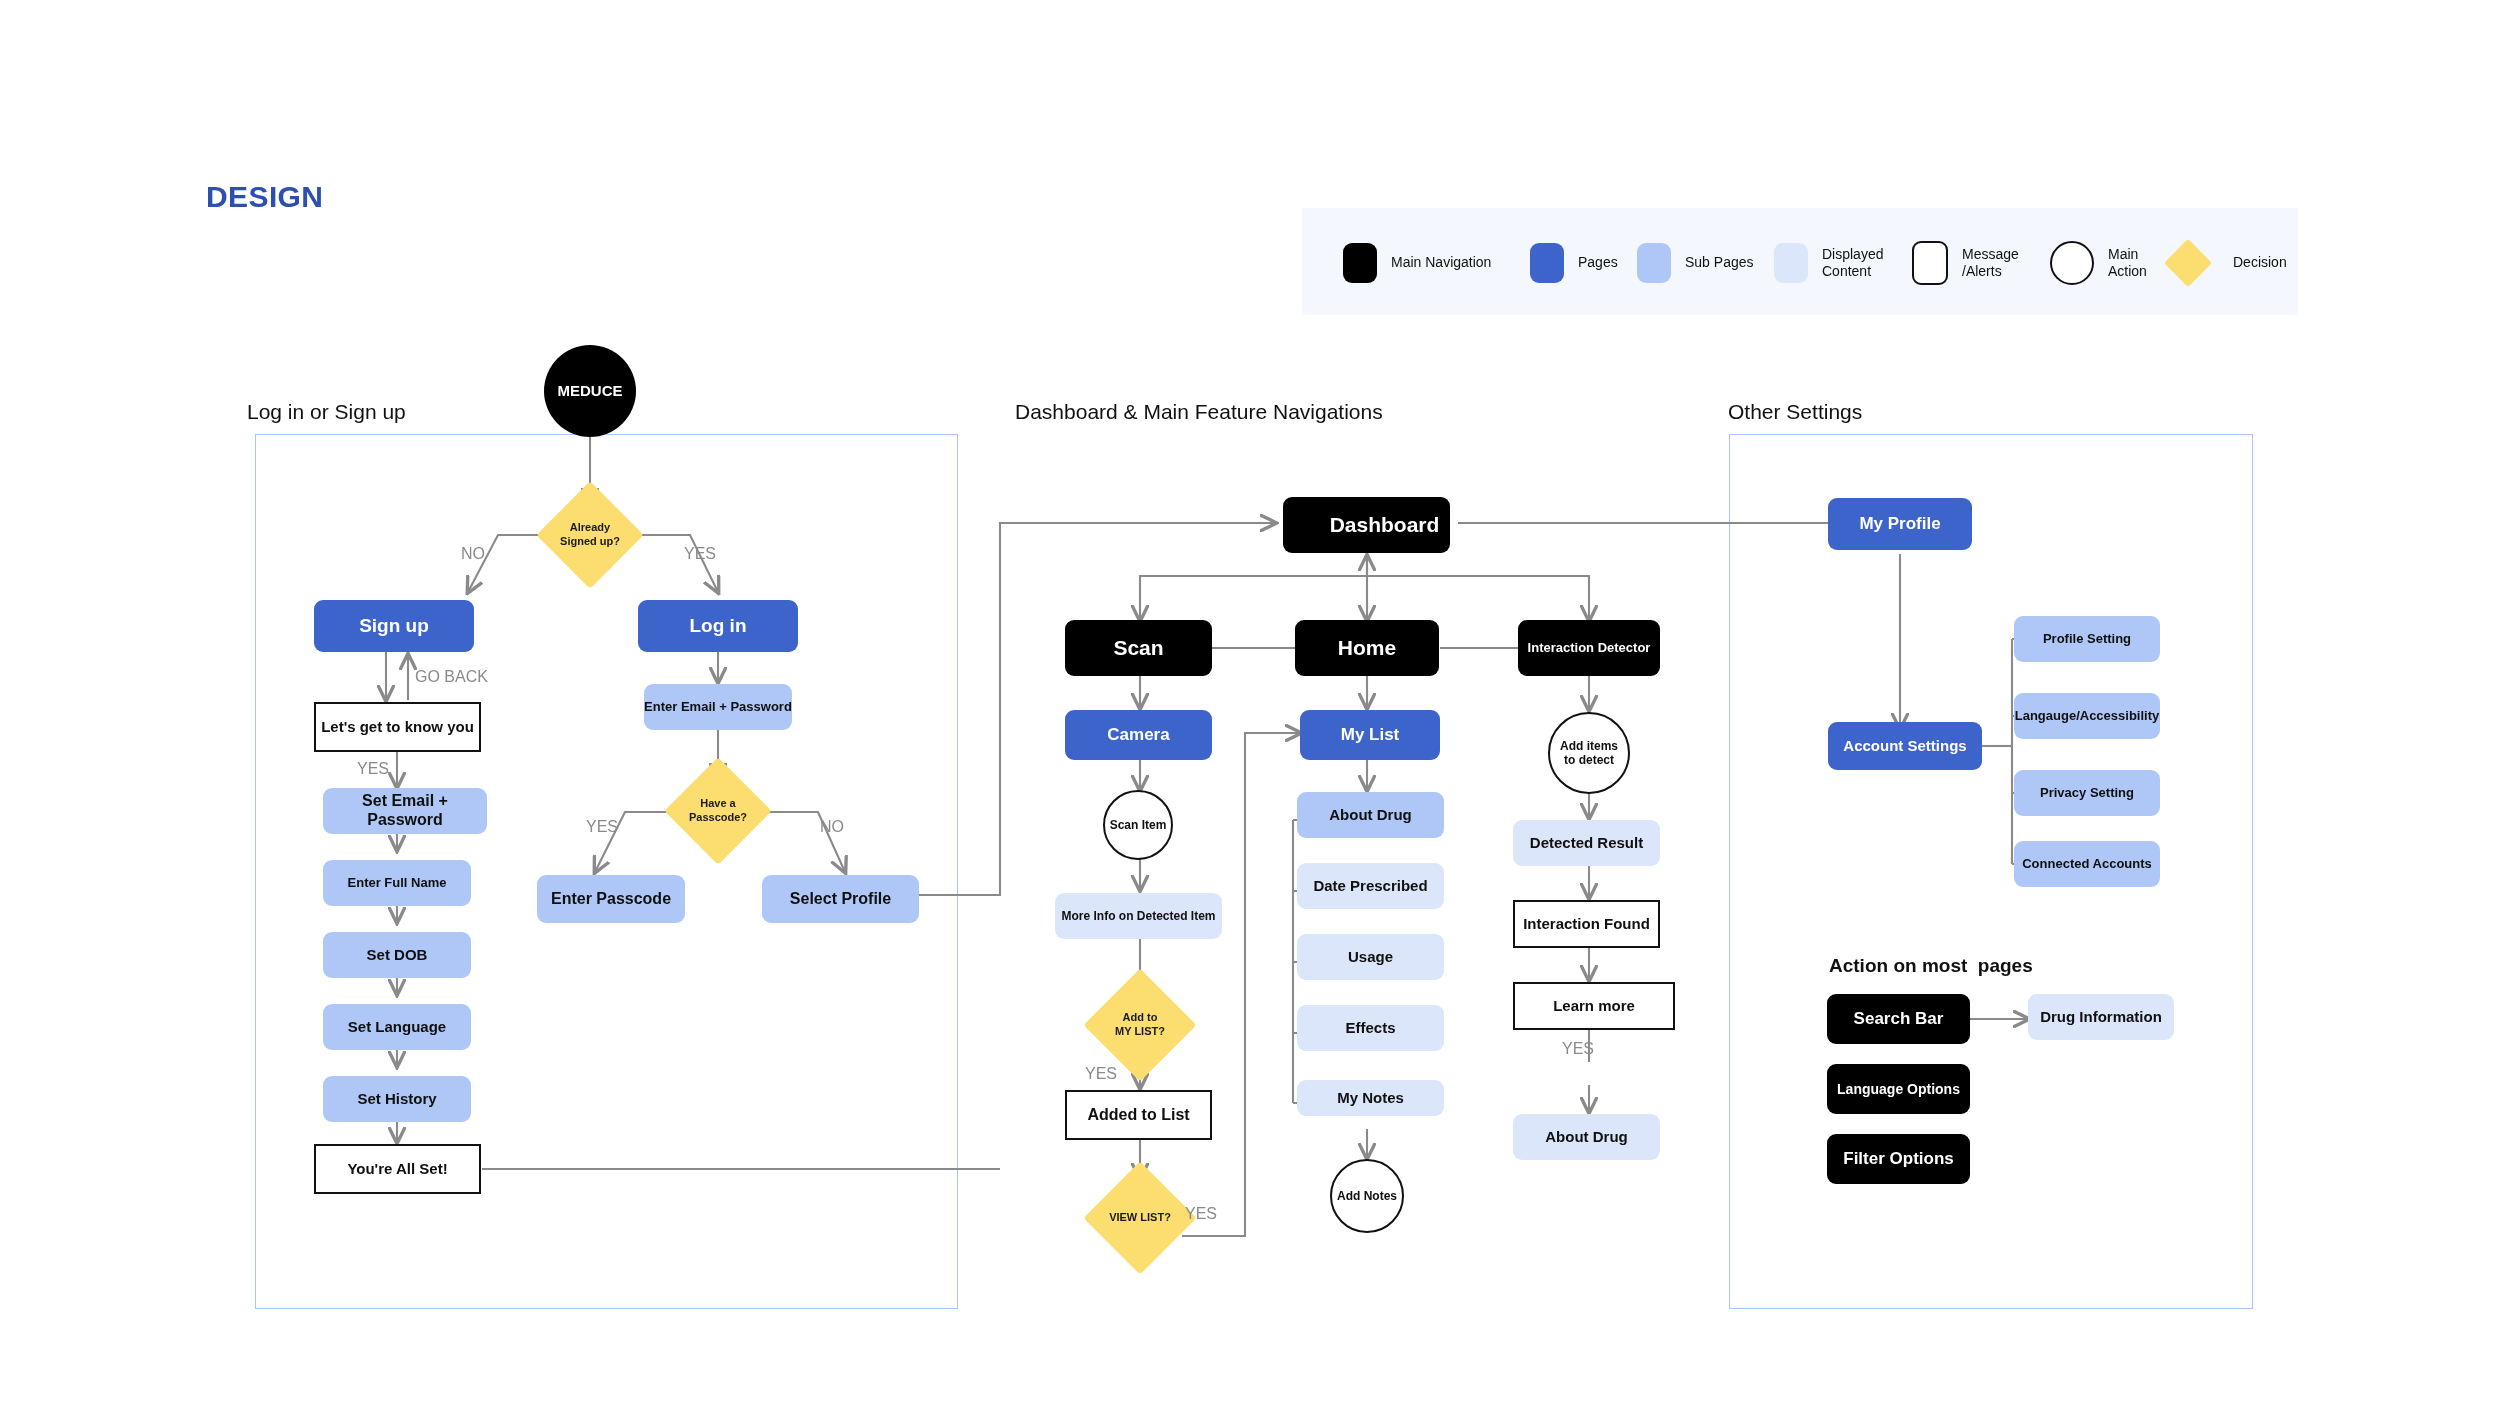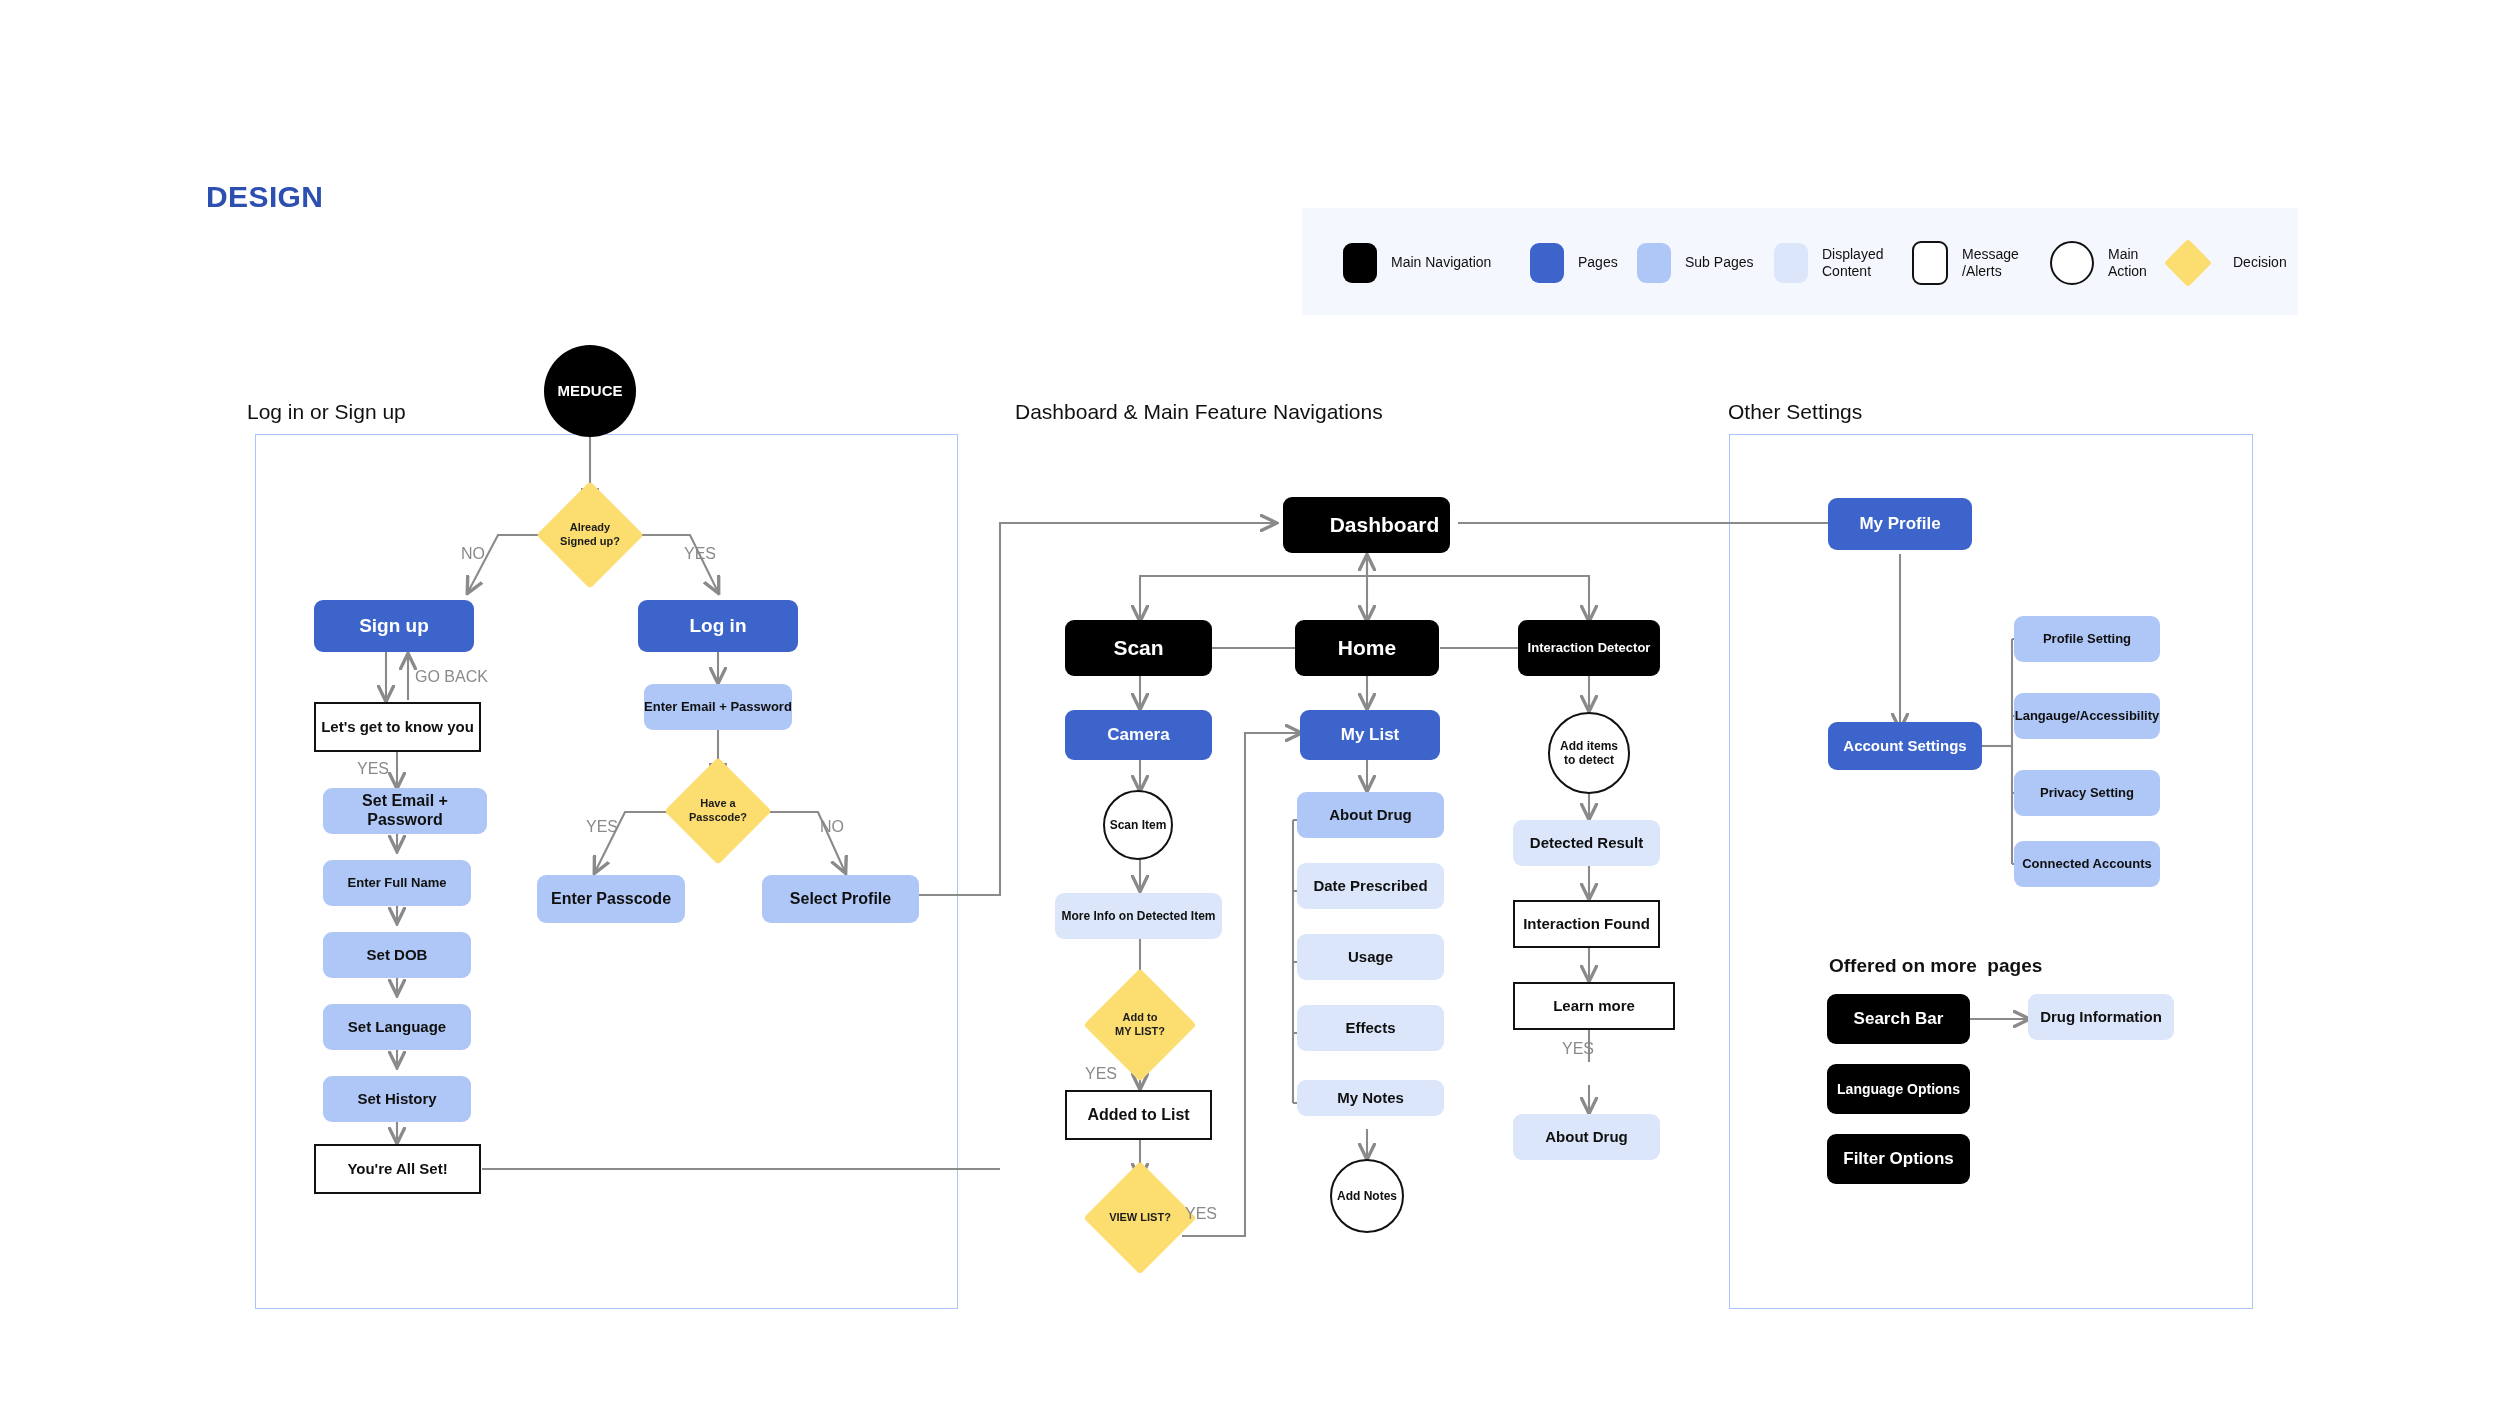--- a/index.html
+++ b/index.html
@@ -289,20 +289,20 @@
   <div class="abs node n-disp" style="left:1513px;top:1114px;width:147px;height:46px;font-size:15px;">About Drug</div>
 
   <div class="abs node n-page" style="left:1828px;top:498px;width:144px;height:52px;font-size:17px;">My Profile</div>
   <div class="abs node n-page" style="left:1828px;top:722px;width:154px;height:48px;font-size:15px;">Account Settings</div>
 
   <div class="abs node n-sub" style="left:2014px;top:616px;width:146px;height:46px;font-size:13px;">Profile Setting</div>
   <div class="abs node n-sub" style="left:2014px;top:693px;width:146px;height:46px;font-size:13px;">Langauge/Accessibility</div>
   <div class="abs node n-sub" style="left:2014px;top:770px;width:146px;height:46px;font-size:13px;">Privacy Setting</div>
   <div class="abs node n-sub" style="left:2014px;top:841px;width:146px;height:46px;font-size:13px;">Connected Accounts</div>
 
-  <div class="abs subgroup-title" style="left:1829px;top:955px;white-space:pre;">Offered on more  pages</div>
+  <div class="abs subgroup-title" style="left:1829px;top:955px;white-space:pre;">Action on most  pages</div>
 
   <div class="abs node n-nav" style="left:1827px;top:994px;width:143px;height:50px;font-size:17px;">Search Bar</div>
   <div class="abs node n-disp" style="left:2028px;top:994px;width:146px;height:46px;font-size:15px;">Drug Information</div>
   <div class="abs node n-nav" style="left:1827px;top:1064px;width:143px;height:50px;font-size:14px;">Language Options</div>
   <div class="abs node n-nav" style="left:1827px;top:1134px;width:143px;height:50px;font-size:17px;">Filter Options</div>
 
 </div>
 
 </body></html>

